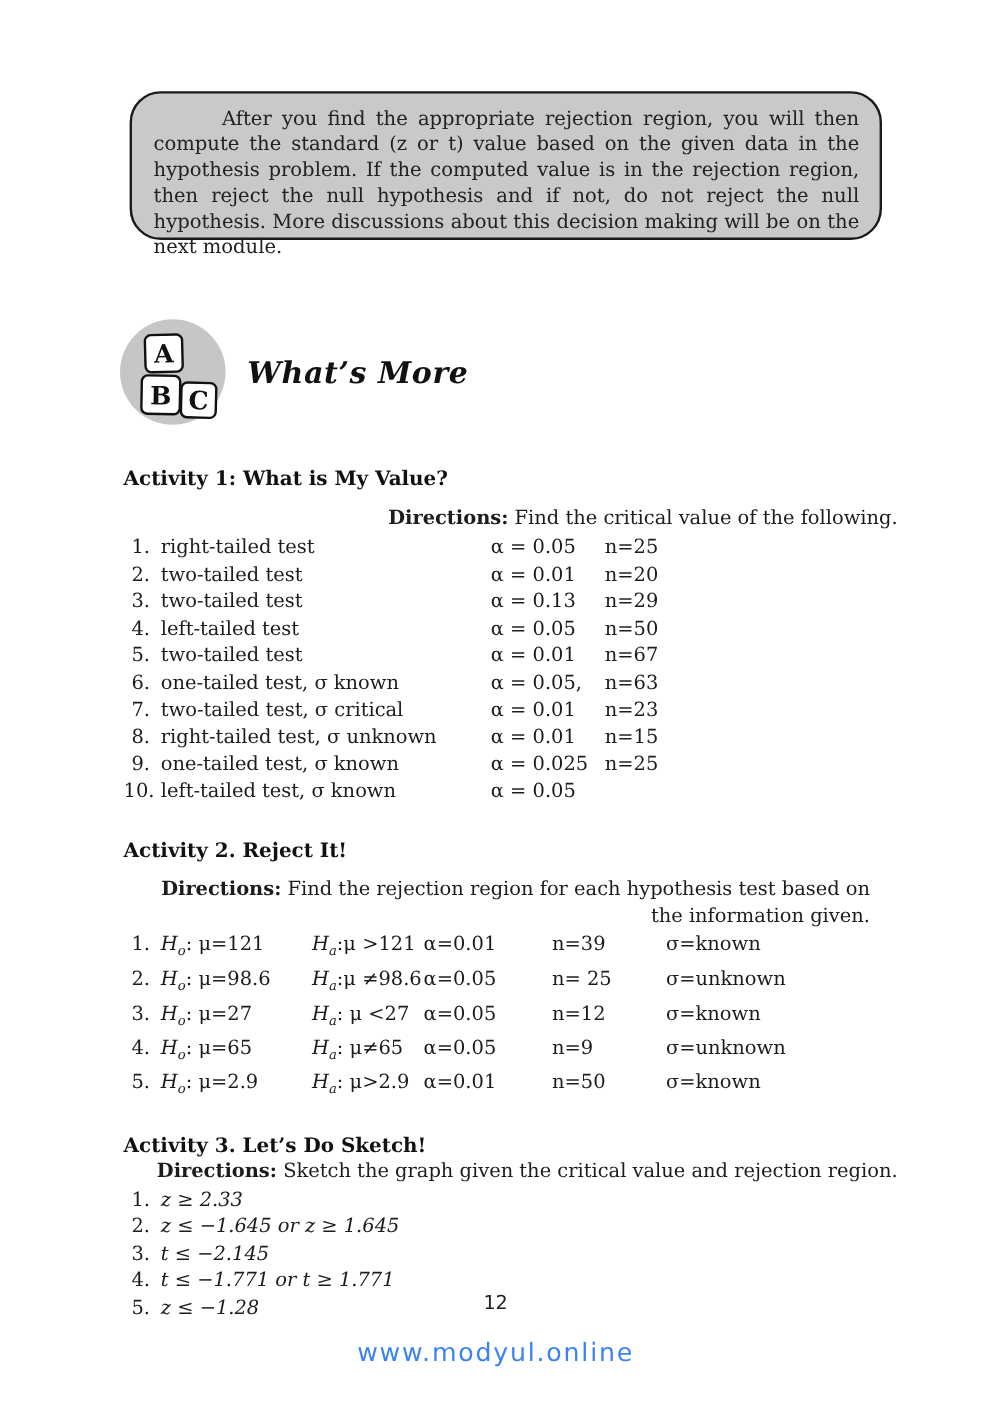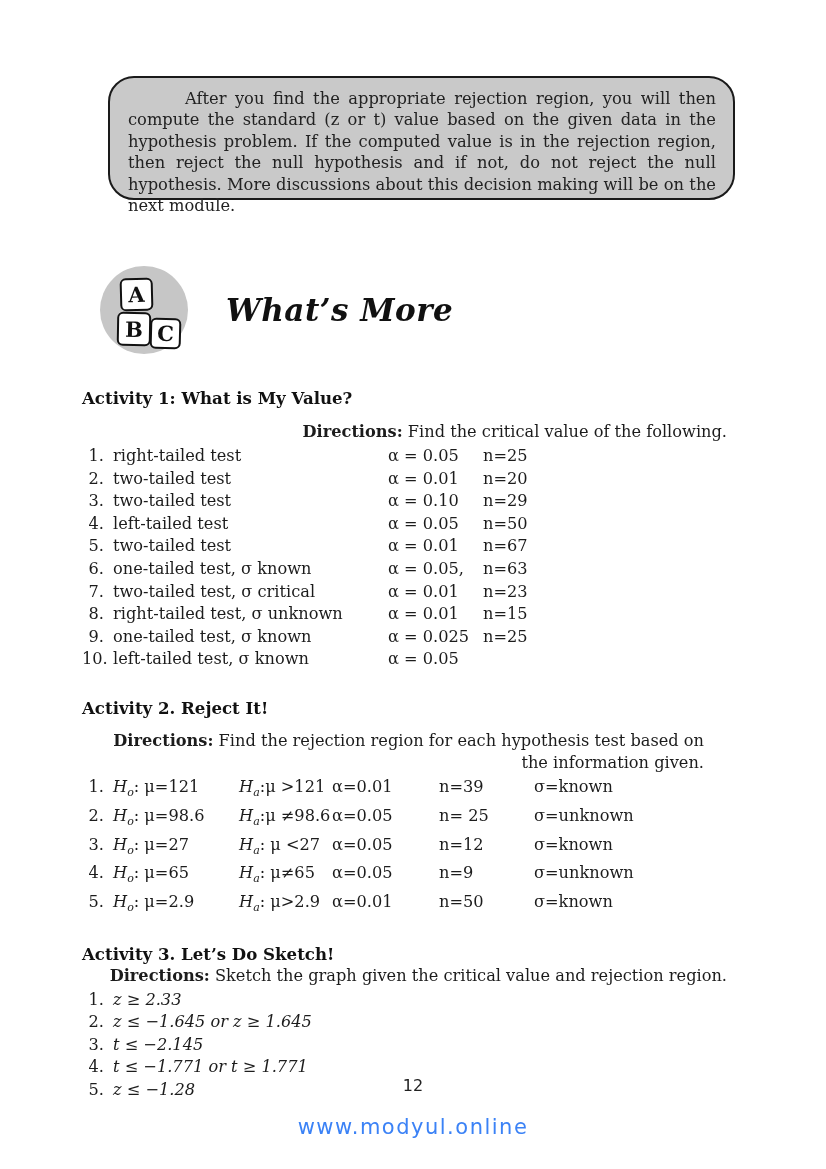--- a/index.html
+++ b/index.html
@@ -48,31 +48,31 @@
     border: 2.5px solid #111;
     border-radius: 6px;
     display: flex; align-items: center; justify-content: center;
     font-weight: bold; font-size: 21px; color: #111;
     font-family: "DejaVu Serif", serif;
   }
   .block-a { left: 20px; top: 12px;  width: 33px; height: 33px; transform: rotate(-1.5deg); }
   .block-b { left: 17px; top: 46px;  width: 34px; height: 34px; transform: rotate(1deg); }
   .block-c { left: 50px; top: 52px;  width: 31px; height: 31px; transform: rotate(1.5deg); }
   .section-title {
-    margin: 0 0 0 38px;
-    font-size: 31px;
+    margin: 0 0 0 18px;
+    font-size: 25px;
     font-weight: bold;
     font-style: italic;
     letter-spacing: 0.5px;
     color: #111;
   }
 
   
   .activities {
-    position: absolute; left: 82px; top: 388px;
+    position: absolute; left: 103px; top: 388px;
     width: 645px;
     font-size: 16.2px;
   }
   .activity-title {
     margin: 0;
     font-size: 16.6px;
     font-weight: bold;
     line-height: 20px;
     color: #111;
   }
@@ -154,21 +154,21 @@
         </div>
         <div class="row a1-row">
           <span class="num">2.</span>
           <span class="test">two-tailed test</span>
           <span class="alpha">α = 0.01</span>
           <span class="n">n=20</span>
         </div>
         <div class="row a1-row">
           <span class="num">3.</span>
           <span class="test">two-tailed test</span>
-          <span class="alpha">α = 0.10</span>
+          <span class="alpha">α = 0.13</span>
           <span class="n">n=29</span>
         </div>
         <div class="row a1-row">
           <span class="num">4.</span>
           <span class="test">left-tailed test</span>
           <span class="alpha">α = 0.05</span>
           <span class="n">n=50</span>
         </div>
         <div class="row a1-row">
           <span class="num">5.</span>

